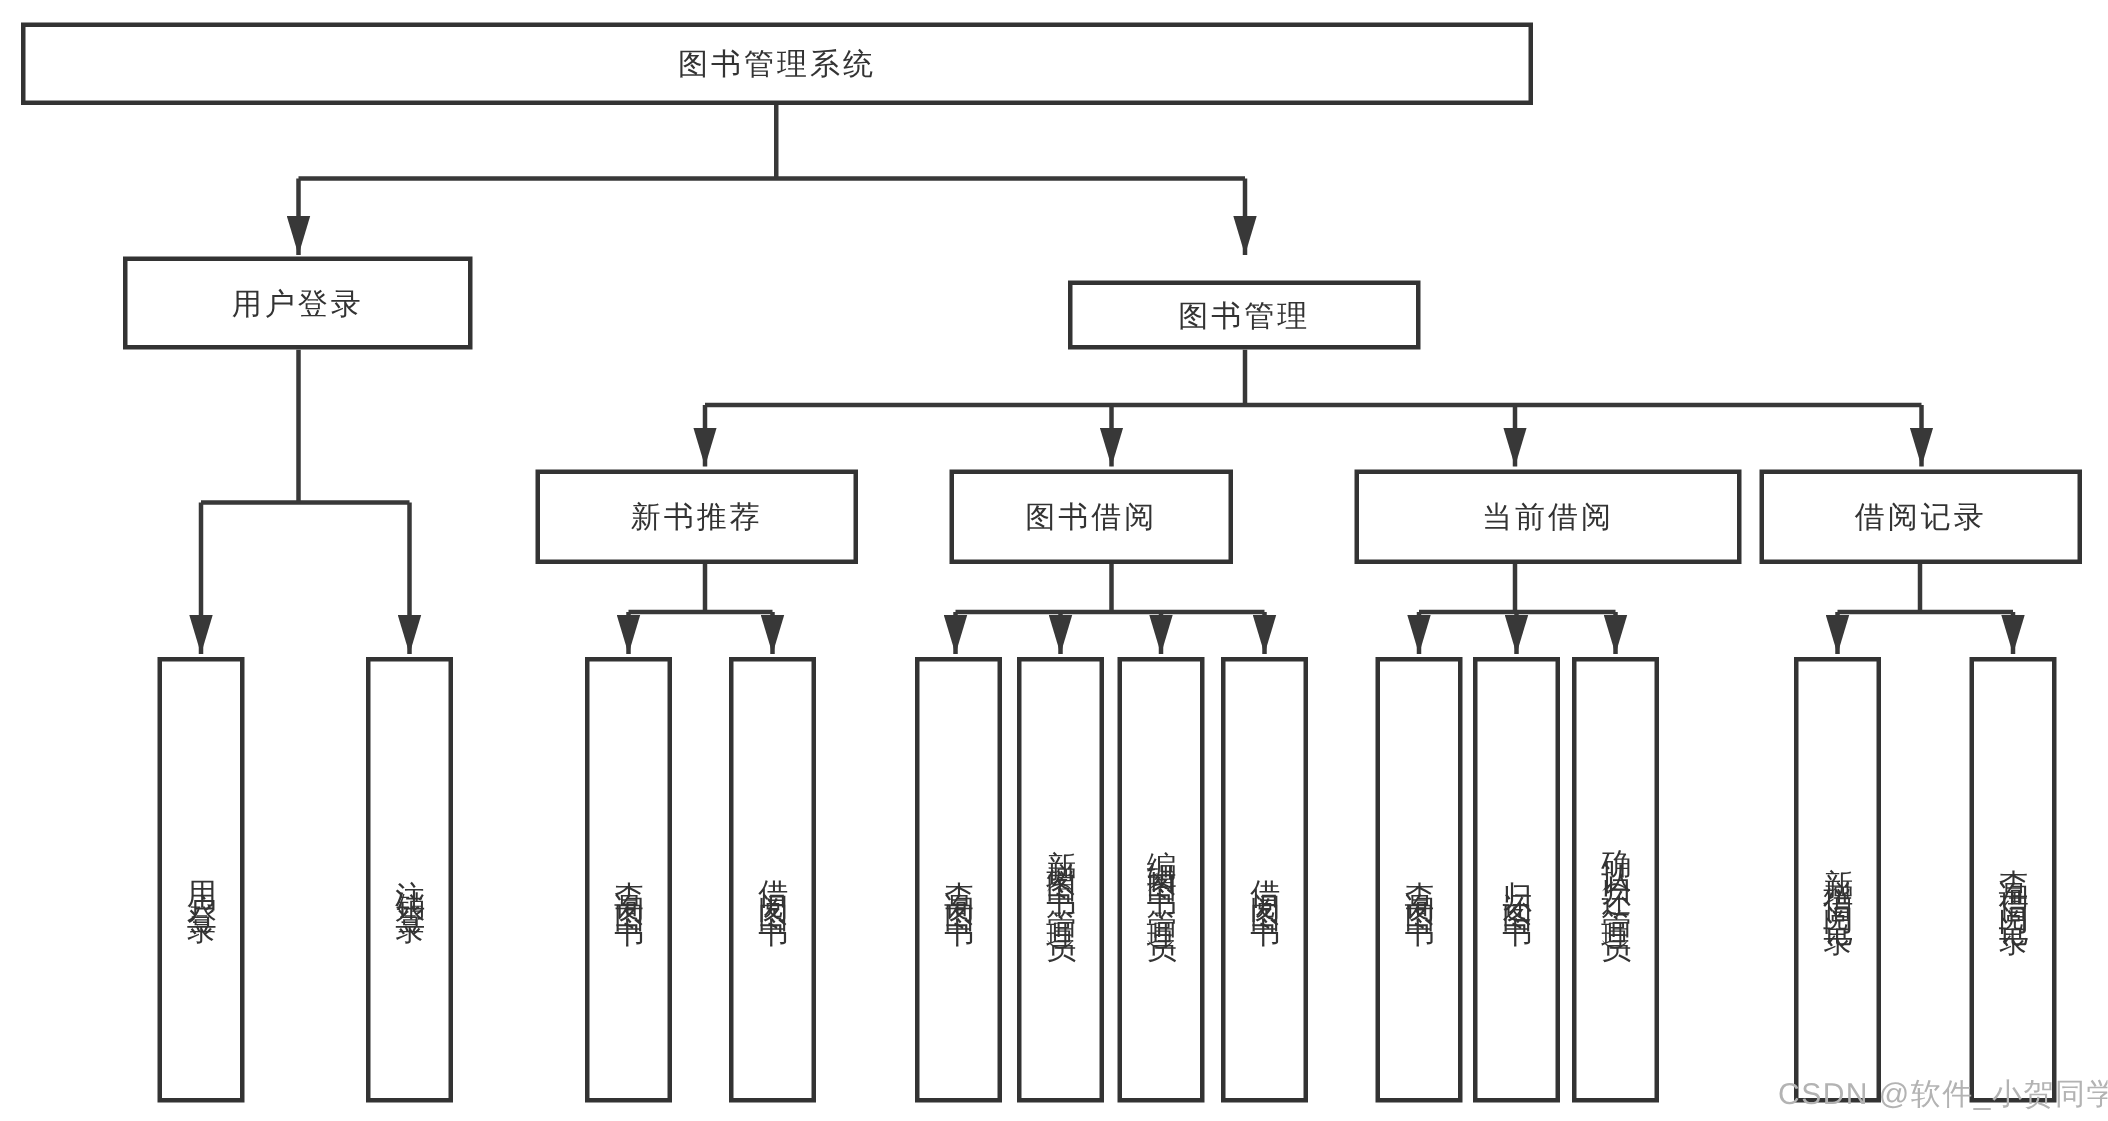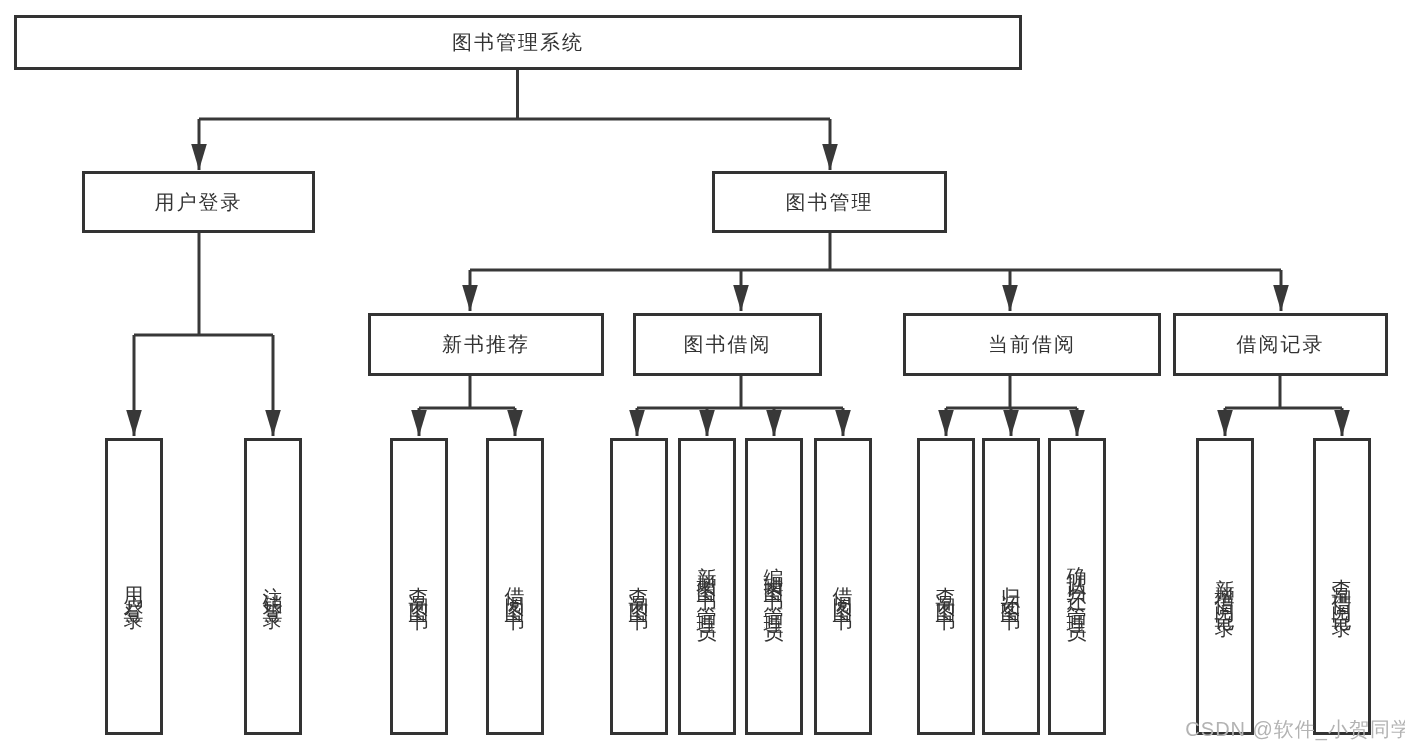--- a/index.html
+++ b/index.html
@@ -104,25 +104,25 @@
     <path d="M1342 408 V436" marker-end="url(#arrow)"></path>
   </svg>
 
   <div class="box h" style="left:14px;top:15px;width:1008px;height:55px">
     <span>图书管理系统</span>
   </div>
 
   <div class="box h" style="left:82px;top:171px;width:233px;height:62px">
     <span>用户登录</span>
   </div>
-  <div class="box h" style="left:712px;top:171px;width:235px;height:62px">
+  <div class="box h" style="left:712px;top:187px;width:235px;height:46px">
     <span>图书管理</span>
   </div>
 
-  <div class="box h" style="left:368px;top:313px;width:236px;height:63px">
+  <div class="box h" style="left:357px;top:313px;width:215px;height:63px">
     <span>新书推荐</span>
   </div>
   <div class="box h" style="left:633px;top:313px;width:189px;height:63px">
     <span>图书借阅</span>
   </div>
   <div class="box h" style="left:903px;top:313px;width:258px;height:63px">
     <span>当前借阅</span>
   </div>
   <div class="box h" style="left:1173px;top:313px;width:215px;height:63px">
     <span>借阅记录</span>

